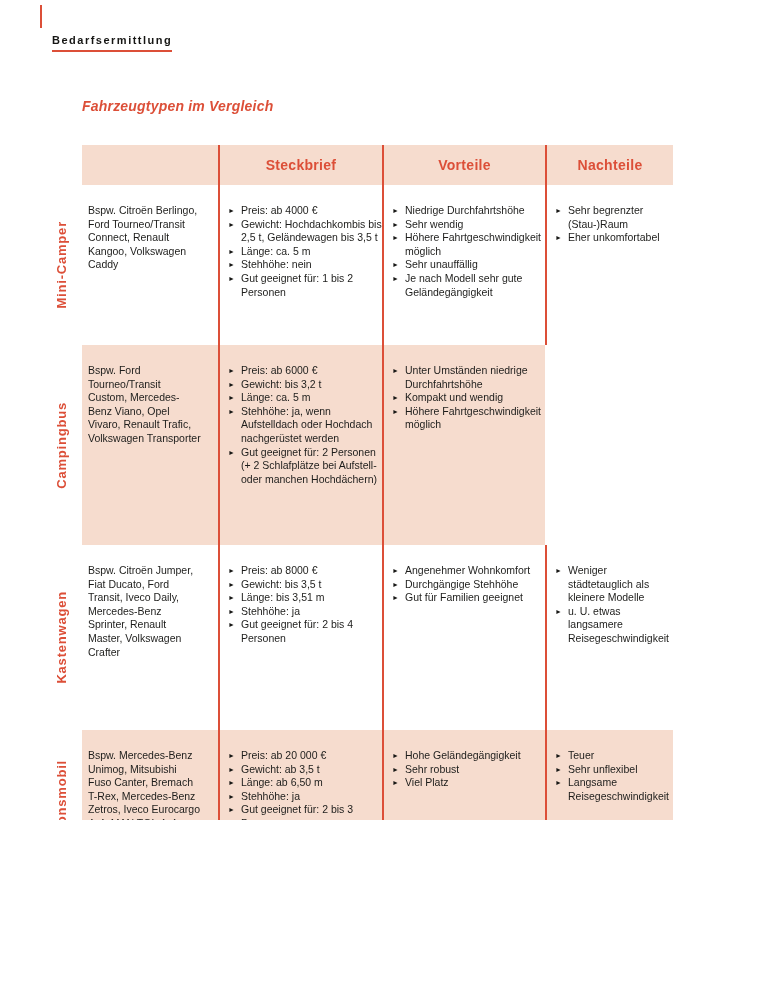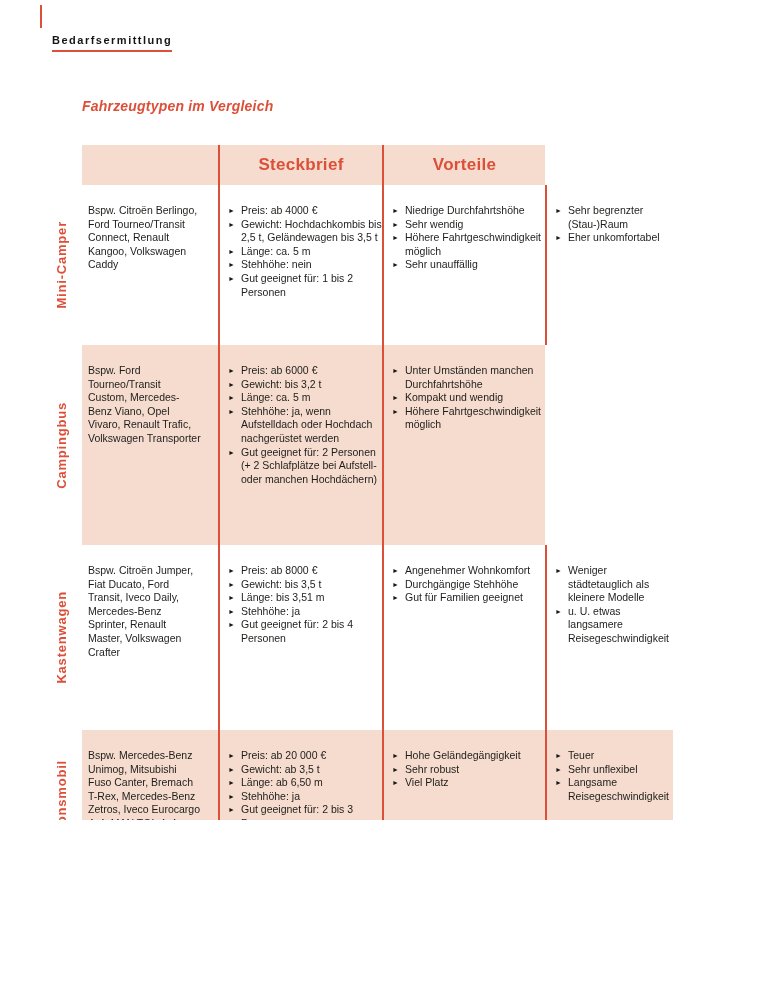--- a/index.html
+++ b/index.html
@@ -59,21 +59,21 @@
   .label-cell { background: #ffffff; display: flex; align-items: center; justify-content: center; }
   .header-row .examples-cell,
   .header-row .col-cell { background: var(--peach); }
   .data-row.alt .examples-cell,
   .data-row.alt .list-cell { background: var(--peach); }
   .col-cell, .list-cell { border-left: 2px solid var(--accent); }
   .header-cell {
     display: flex; align-items: center; justify-content: center;
     color: var(--accent);
     font-weight: bold;
-    font-size: 17px;
+    font-size: 14px;
     letter-spacing: 0.3px;
   }
   .examples-cell { padding: 19px 16px 12px 6px; }
   .list-cell { padding: 19px 0 12px 8px; }
   .examples-text { font-size: 10.5px; line-height: 13.6px; }
   .bullet-item { display: flex; align-items: flex-start; }
   .bullet-glyph {
     flex: none;
     width: 13px;
     font-size: 7px;
@@ -116,20 +116,21 @@
 
   <h1 class="title">Fahrzeugtypen im Vergleich</h1>
 
   <div class="vtable">
 
     <div class="row header-row">
       <div class="cell label-cell"></div>
       <div class="cell examples-cell"></div>
       <div class="cell col-cell header-cell">Steckbrief</div>
       <div class="cell col-cell header-cell">Vorteile</div>
+      <div class="cell col-cell header-cell">Nachteile</div>
     </div>
 
     <div class="row data-row row-0">
       <div class="cell label-cell">
         <span class="vlabel">Mini-Camper</span>
       </div>
       <div class="cell examples-cell">
         <p class="examples-text">Bspw. Citroën Berlingo, Ford Tourneo/Transit Connect, Renault Kangoo, Volkswagen Caddy</p>
       </div>
       <div class="cell list-cell">
@@ -167,20 +168,24 @@
               <span class="bullet-text">Sehr wendig</span>
             </div>
             <div class="bullet-item">
               <span class="bullet-glyph">►</span>
               <span class="bullet-text">Höhere Fahrtgeschwindigkeit möglich</span>
             </div>
             <div class="bullet-item">
               <span class="bullet-glyph">►</span>
               <span class="bullet-text">Sehr unauffällig</span>
             </div>
+            <div class="bullet-item">
+              <span class="bullet-glyph">►</span>
+              <span class="bullet-text">Je nach Modell sehr gute Geländegängigkeit</span>
+            </div>
           </div>
       </div>
       <div class="cell list-cell">
         <div class="bullets">
             <div class="bullet-item">
               <span class="bullet-glyph">►</span>
               <span class="bullet-text">Sehr begrenzter (Stau-)Raum</span>
             </div>
             <div class="bullet-item">
               <span class="bullet-glyph">►</span>
@@ -218,21 +223,21 @@
             <div class="bullet-item">
               <span class="bullet-glyph">►</span>
               <span class="bullet-text">Gut geeignet für: 2 Personen (+ 2 Schlafplätze bei Aufstell- oder manchen Hochdächern)</span>
             </div>
           </div>
       </div>
       <div class="cell list-cell">
         <div class="bullets">
             <div class="bullet-item">
               <span class="bullet-glyph">►</span>
-              <span class="bullet-text">Unter Umständen manchen Durchfahrtshöhe</span>
+              <span class="bullet-text">Unter Umständen niedrige Durchfahrtshöhe</span>
             </div>
             <div class="bullet-item">
               <span class="bullet-glyph">►</span>
               <span class="bullet-text">Kompakt und wendig</span>
             </div>
             <div class="bullet-item">
               <span class="bullet-glyph">►</span>
               <span class="bullet-text">Höhere Fahrtgeschwindigkeit möglich</span>
             </div>
           </div>

